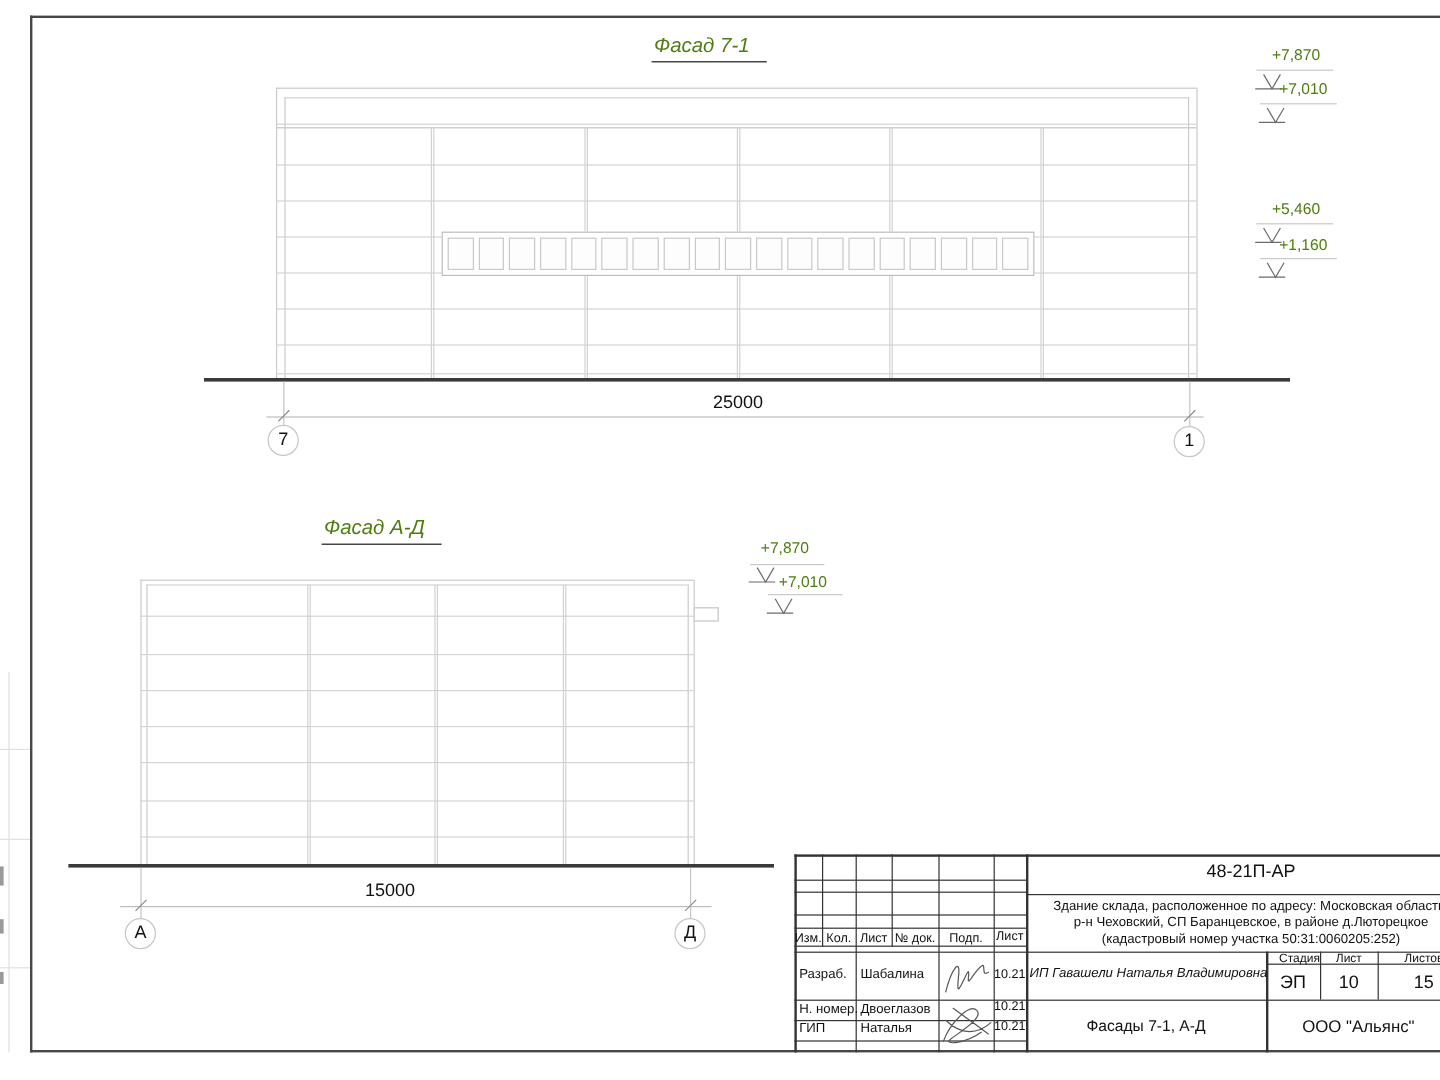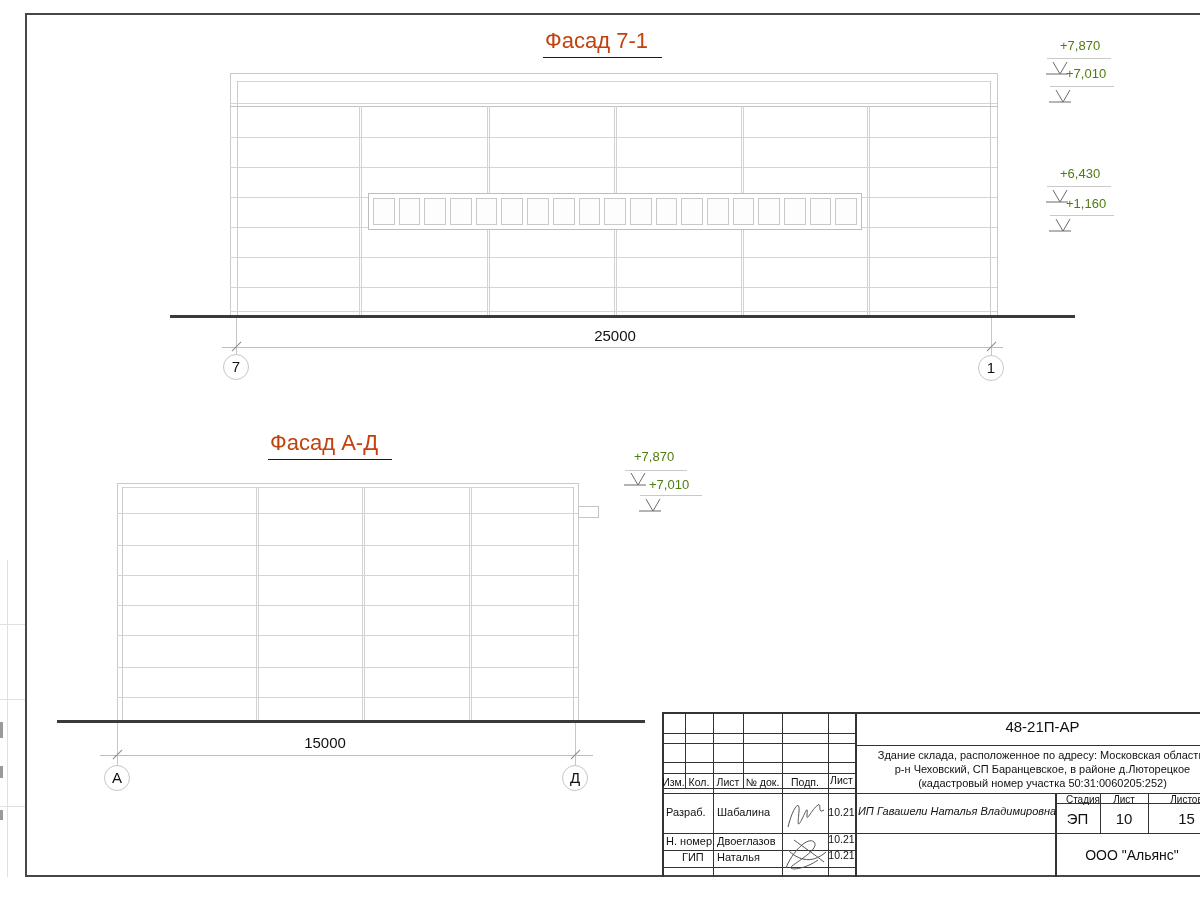--- a/index.html
+++ b/index.html
@@ -11,21 +11,21 @@
   .v{position:absolute;width:1px;background:#cbcbcb;}
   .col3{position:absolute;width:3px;border-left:1px solid #d2d2d2;border-right:1px solid #d2d2d2;box-sizing:border-box;}
   .thickline{position:absolute;height:3px;background:#3a3a3a;}
   .dim{position:absolute;height:1px;background:#bdbdbd;}
   .ext{position:absolute;width:1px;background:#c6c6c6;}
   .tick{position:absolute;width:13px;height:1px;background:#8a8a8a;transform:rotate(-45deg);}
   .bubble{position:absolute;width:24px;height:24px;border:1px solid #c6c6c6;border-radius:50%;
           background:#fff;text-align:center;line-height:24px;font-size:15px;color:#111;}
   .dimtext{position:absolute;text-align:center;font-size:15px;color:#111;}
   .elevtext{position:absolute;font-size:13px;color:#4d7c0f;white-space:nowrap;}
-  .facade-title{position:absolute;font-size:22px;color:#c2410c;
+  .facade-title{position:absolute;font-style:italic;font-size:17px;color:#4d7c0f;
                 border-bottom:1.5px solid #1a1a1a;padding:0 14px 3px 2px;white-space:nowrap;}
   
   .winband{position:absolute;left:368px;top:193px;width:494px;height:37px;background:#fff;
            border:1px solid #bdbdbd;display:flex;align-items:stretch;padding:4px 2px;
            box-sizing:border-box;z-index:3;}
   .win{flex:1;border:1px solid #c9c9c9;margin:0 2px;background:#fdfdfd;}
   
   .hd{position:absolute;background:#333;}
   .vd{position:absolute;background:#333;}
   .frame{position:absolute;background:#474747;}
@@ -117,21 +117,21 @@
   <svg style="left:1046px;top:61px;" width="24" height="14" viewBox="0 0 24 14">
     <path d="M0,13 H22 M7,1 L14,13 L21,1" stroke="#6b6b6b" stroke-width="1" fill="none"></path>
     </svg>
 
   <div class="elevtext" style="left:1066px;top:66px;">+7,010</div>
   <div class="h" style="left:1050px;top:86px;width:64px;background:#c9c9c9;"></div>
   <svg style="left:1049px;top:89px;" width="24" height="14" viewBox="0 0 24 14">
     <path d="M0,13 H22 M7,1 L14,13 L21,1" stroke="#6b6b6b" stroke-width="1" fill="none"></path>
     </svg>
 
-  <div class="elevtext" style="left:1060px;top:166px;">+6,430</div>
+  <div class="elevtext" style="left:1060px;top:166px;">+5,460</div>
   <div class="h" style="left:1047px;top:186px;width:64px;background:#c9c9c9;"></div>
   <svg style="left:1046px;top:189px;" width="24" height="14" viewBox="0 0 24 14">
     <path d="M0,13 H22 M7,1 L14,13 L21,1" stroke="#6b6b6b" stroke-width="1" fill="none"></path>
     </svg>
 
   <div class="elevtext" style="left:1066px;top:196px;">+1,160</div>
   <div class="h" style="left:1050px;top:215px;width:64px;background:#c9c9c9;"></div>
   <svg style="left:1049px;top:218px;" width="24" height="14" viewBox="0 0 24 14">
     <path d="M0,13 H22 M7,1 L14,13 L21,1" stroke="#6b6b6b" stroke-width="1" fill="none"></path>
     </svg>
@@ -218,21 +218,21 @@
   <div class="tb" style="left:828px;top:774px;width:27px;font-size:10.5px;">Лист</div>
 
   <div class="tb tb-left" style="left:666px;top:806px;font-size:11px;">Разраб.</div>
   <div class="tb tb-left" style="left:717px;top:806px;font-size:11px;">Шабалина</div>
   <div class="tb" style="left:828px;top:806px;width:27px;font-size:10.5px;">10.21</div>
 
   <div class="tb tb-left" style="left:666px;top:835px;font-size:11px;">Н. номер.</div>
   <div class="tb tb-left" style="left:717px;top:835px;font-size:11px;">Двоеглазов</div>
   <div class="tb" style="left:828px;top:833px;width:27px;font-size:10.5px;">10.21</div>
 
-  <div class="tb tb-left" style="left:666px;top:851px;font-size:11px;margin-left:16px;">ГИП</div>
+  <div class="tb tb-left" style="left:666px;top:851px;font-size:11px;">ГИП</div>
   <div class="tb tb-left" style="left:717px;top:851px;font-size:11px;">Наталья</div>
   <div class="tb" style="left:828px;top:849px;width:27px;font-size:10.5px;">10.21</div>
 
   <svg style="left:784px;top:795px;" width="44" height="38" viewBox="0 0 44 38">
     <path d="M4,32 C9,12 16,4 15,16 C14,28 13,34 18,24 C22,16 24,10 23,20 C22,28 28,14 34,10 C38,7 33,20 40,15" stroke="#555" stroke-width="1" fill="none"></path>
     </svg>
   <svg style="left:780px;top:830px;" width="50" height="44" viewBox="0 0 50 44">
     <path d="M6,38 C12,22 28,6 34,12 C40,18 20,30 12,36 C6,41 24,40 38,30 M8,20 C16,28 30,36 46,22 M14,10 C22,16 34,24 44,32" stroke="#555" stroke-width="1" fill="none"></path>
     </svg>
 
@@ -244,15 +244,16 @@
   <div class="tb" style="left:858px;top:805px;width:170px;font-size:11px;font-style:italic;">ИП Гавашели Наталья Владимировна</div>
 
   <div class="tb" style="left:1055px;top:794px;width:45px;font-size:10px;text-align:right;">Стадия</div>
   <div class="tb" style="left:1100px;top:794px;width:48px;font-size:10px;">Лист</div>
   <div class="tb" style="left:1148px;top:794px;width:77px;font-size:10px;">Листов</div>
 
   <div class="tb" style="left:1055px;top:810px;width:45px;font-size:15px;">ЭП</div>
   <div class="tb" style="left:1100px;top:810px;width:48px;font-size:15px;">10</div>
   <div class="tb" style="left:1148px;top:810px;width:77px;font-size:15px;">15</div>
 
+  <div class="tb" style="left:855px;top:835px;width:200px;font-size:13px;line-height:40px;">Фасады 7-1, А-Д</div>
   <div class="tb" style="left:1057px;top:835px;width:150px;font-size:14px;line-height:40px;">ООО "Альянс"</div>
 
 </div>
 
 </body></html>

